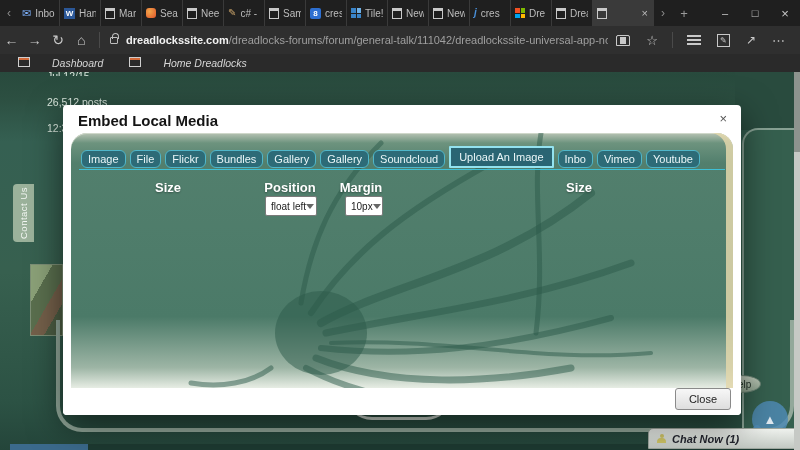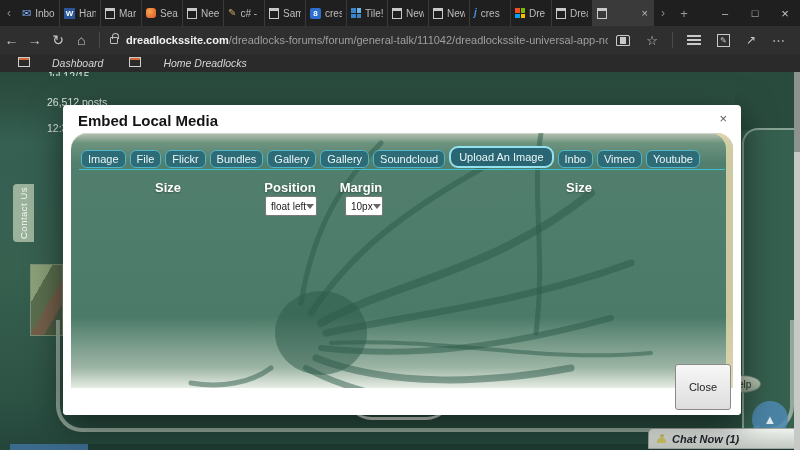--- a/index.html
+++ b/index.html
@@ -88,27 +88,27 @@
   
   .modal{left:63px;top:105px;width:678px;height:310px;background:#fff;border-radius:4px;box-shadow:0 10px 34px rgba(0,0,0,.55);z-index:10;}
   .m-title{left:15px;top:7px;font-size:15px;font-weight:bold;color:#141414;}
   .m-x{right:11px;top:6px;font-size:13px;color:#555;padding:0 3px;}
   .panel{left:8px;top:28px;width:662px;height:255px;border-radius:16px 16px 0 0;overflow:hidden;
     background:linear-gradient(180deg,#b7c3b3 0,#6d937e 10px,#527f6d 30px,#4b7a68 72%,#9db5a5 92%,#e7ede4 100%);
     box-shadow:inset -7px 0 0 rgba(227,215,171,.85),inset 0 1px 0 #cfd8ca;}
   .panel svg{position:absolute;left:0;top:0;z-index:0;}
   .mtabs{position:absolute;left:10px;top:13px;right:12px;display:flex;gap:4px;align-items:flex-end;z-index:2;}
   .mtab{padding:2px 6px;font-size:11px;color:#eaf6f8;background:#2d6b77;border:1px solid #4fb6c9;border-radius:6px;white-space:nowrap;}
-  .mtab.active{background:#2a6573;border:2px solid #93e2ef;border-radius:9px;padding:3px 8px;}
+  .mtab.active{background:#2a6573;border:2px solid #93e2ef;border-radius:1px;padding:3px 8px;}
   .cyan-line{position:absolute;left:8px;right:8px;top:36px;height:1px;background:#3fc0d6;z-index:1;}
   .flabel{position:absolute;transform:translateX(-50%);top:47px;font-size:13px;font-weight:bold;color:#fff;text-shadow:0 1px 2px rgba(0,0,0,.35);z-index:2;white-space:nowrap;}
   .sel{position:absolute;top:63px;height:20px;background:#fff;border:1px solid #7a7a7a;border-radius:2px;display:flex;align-items:center;padding:0 5px;font-size:10px;color:#222;z-index:2;white-space:nowrap;}
   .chev{margin-left:auto;width:0;height:0;border-left:4px solid transparent;border-right:4px solid transparent;border-top:5px solid #666;}
   .m-footer{left:0;bottom:0;width:678px;height:27px;background:#fff;border-radius:0 0 4px 4px;}
-  .close-btn{position:absolute;right:10px;bottom:5px;padding:16px 13px;font-size:11px;color:#222;background:linear-gradient(180deg,#f7f7f7,#dedede);border:1px solid #8a8a8a;border-radius:3px;}
+  .close-btn{position:absolute;right:10px;bottom:5px;padding:4px 13px;font-size:11px;color:#222;background:linear-gradient(180deg,#f7f7f7,#dedede);border:1px solid #8a8a8a;border-radius:3px;}
 </style>
 </head>
 <body>
 
 <div id="screen">
 
   <div class="abs tabbar">
     <span class="tab-scroll">‹</span>
 
     <div class="btab">

